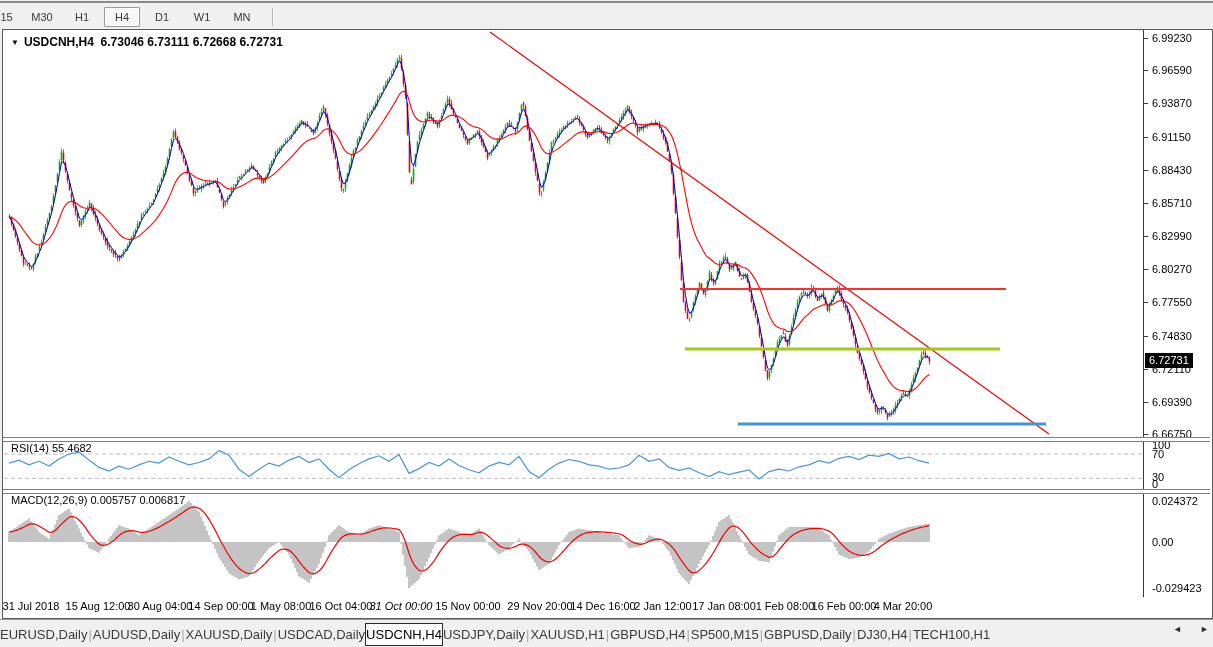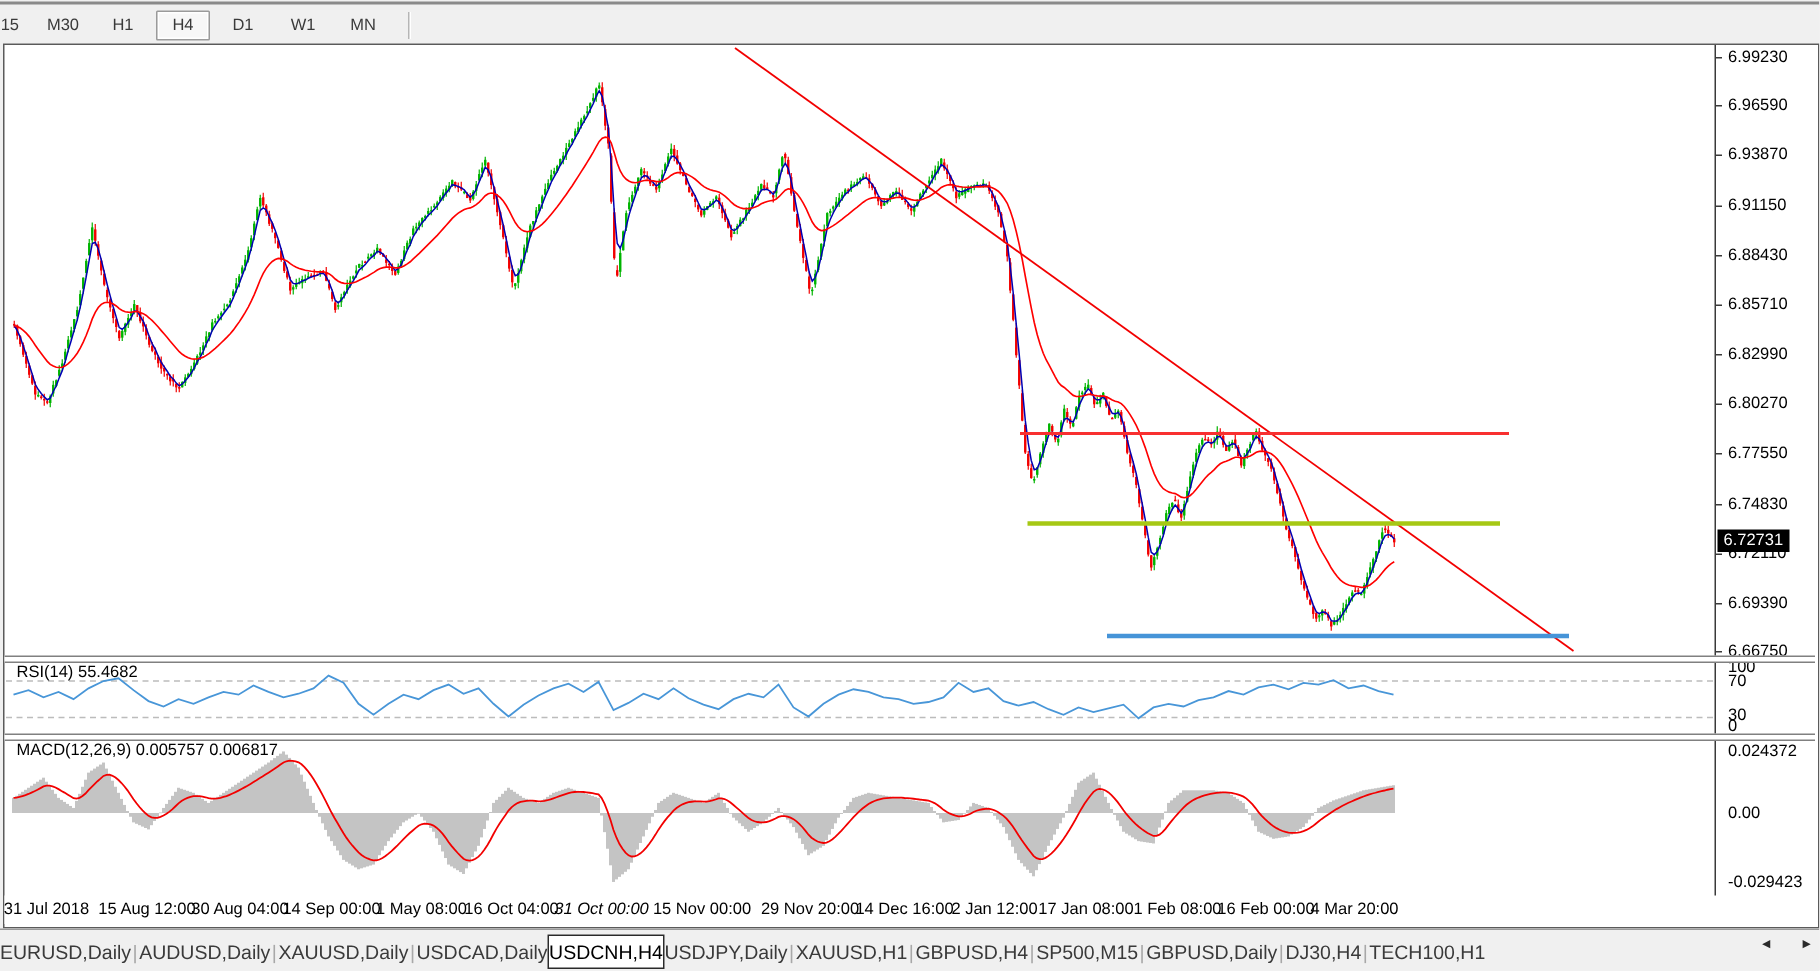--- a/index.html
+++ b/index.html
@@ -983,20 +983,27 @@
           <rect x="927.7" y="357.9049612024392" width="1.6" height="2.6513942975522014" fill="#f20000"></rect>
         </g>
         <polyline points="8.5,216.1 10.5,219.4 12.5,223.9 14.5,229.7 16.5,235.6 18.5,242.2 20.5,248.5 22.5,255.2 24.5,258.7 26.5,261.3 28.5,263.6 30.5,265.5 32.5,264.4 34.5,260.0 36.5,256.2 38.5,250.9 40.5,246.1 42.5,239.8 44.5,232.6 46.5,226.0 48.5,218.9 50.5,212.3 52.5,203.7 54.5,193.9 56.5,183.4 58.5,172.2 60.5,161.4 62.5,160.5 64.5,165.0 66.5,172.2 68.5,180.5 70.5,188.8 72.5,196.4 74.5,203.7 76.5,210.4 78.5,217.4 80.5,218.5 82.5,216.7 84.5,213.8 86.5,210.8 88.5,206.3 90.5,206.6 92.5,209.9 94.5,213.3 96.5,217.9 98.5,223.4 100.5,228.2 102.5,231.8 104.5,236.5 106.5,240.6 108.5,243.6 110.5,246.5 112.5,249.8 114.5,251.6 116.5,254.4 118.5,256.2 120.5,255.0 122.5,252.8 124.5,250.5 126.5,247.7 128.5,244.2 130.5,240.3 132.5,237.1 134.5,233.2 136.5,228.2 138.5,224.4 140.5,219.2 142.5,216.1 144.5,213.0 146.5,210.3 148.5,207.5 150.5,204.8 152.5,202.0 154.5,197.6 156.5,192.7 158.5,188.0 160.5,182.6 162.5,177.4 164.5,171.6 166.5,164.7 168.5,156.4 170.5,147.5 172.5,139.2 174.5,137.6 176.5,139.0 178.5,143.6 180.5,147.6 182.5,152.7 184.5,158.5 186.5,165.3 188.5,172.5 190.5,178.2 192.5,185.5 194.5,188.0 196.5,188.2 198.5,187.6 200.5,186.3 202.5,185.7 204.5,184.5 206.5,183.7 208.5,183.0 210.5,182.6 212.5,181.3 214.5,181.1 216.5,183.6 218.5,187.5 220.5,192.9 222.5,199.3 224.5,200.9 226.5,199.0 228.5,196.4 230.5,192.6 232.5,189.4 234.5,186.3 236.5,182.8 238.5,178.9 240.5,177.3 242.5,175.4 244.5,172.8 246.5,170.7 248.5,169.1 250.5,166.6 252.5,167.2 254.5,168.6 256.5,171.4 258.5,173.6 260.5,176.6 262.5,179.4 264.5,178.1 266.5,175.5 268.5,170.7 270.5,165.8 272.5,162.0 274.5,156.7 276.5,153.4 278.5,150.3 280.5,147.3 282.5,145.2 284.5,142.4 286.5,140.7 288.5,138.5 290.5,136.2 292.5,133.2 294.5,130.2 296.5,127.5 298.5,125.2 300.5,122.1 302.5,122.6 304.5,123.3 306.5,124.2 308.5,125.5 310.5,128.3 312.5,130.5 314.5,128.6 316.5,125.3 318.5,120.1 320.5,115.4 322.5,110.5 324.5,112.3 326.5,117.3 328.5,124.6 330.5,132.5 332.5,140.8 334.5,149.0 336.5,158.4 338.5,168.3 340.5,177.7 342.5,182.8 344.5,181.9 346.5,177.2 348.5,170.6 350.5,163.9 352.5,156.7 354.5,151.5 356.5,145.4 358.5,140.3 360.5,135.2 362.5,130.0 364.5,125.5 366.5,120.5 368.5,116.8 370.5,113.2 372.5,109.1 374.5,106.0 376.5,101.8 378.5,98.1 380.5,94.9 382.5,90.7 384.5,87.2 386.5,83.0 388.5,79.7 390.5,76.5 392.5,72.1 394.5,68.2 396.5,63.1 398.5,59.5 400.5,63.4 402.5,73.1 404.5,83.9 406.5,108.7 408.5,139.9 410.5,161.3 412.5,164.5 414.5,158.9 416.5,150.0 418.5,141.9 420.5,135.4 422.5,129.5 424.5,123.4 426.5,117.6 428.5,116.1 430.5,116.5 432.5,119.0 434.5,120.7 436.5,123.0 438.5,121.7 440.5,118.5 442.5,113.5 444.5,108.4 446.5,103.3 448.5,103.2 450.5,105.6 452.5,109.0 454.5,112.7 456.5,117.3 458.5,122.3 460.5,126.0 462.5,129.8 464.5,134.2 466.5,138.4 468.5,138.9 470.5,137.7 472.5,136.0 474.5,134.6 476.5,132.3 478.5,133.7 480.5,137.4 482.5,141.6 484.5,146.2 486.5,151.7 488.5,152.8 490.5,151.2 492.5,148.3 494.5,146.4 496.5,142.6 498.5,139.9 500.5,137.0 502.5,133.1 504.5,129.7 506.5,125.7 508.5,125.2 510.5,125.3 512.5,126.5 514.5,128.5 516.5,125.4 518.5,118.7 520.5,111.3 522.5,107.9 524.5,111.4 526.5,119.7 528.5,129.6 530.5,139.9 532.5,149.7 534.5,160.3 536.5,169.9 538.5,180.7 540.5,186.4 542.5,183.9 544.5,178.2 546.5,169.9 548.5,160.9 550.5,151.0 552.5,145.3 554.5,141.0 556.5,137.2 558.5,134.0 560.5,131.4 562.5,128.4 564.5,126.9 566.5,124.4 568.5,123.2 570.5,121.8 572.5,119.7 574.5,118.1 576.5,117.6 578.5,119.6 580.5,121.9 582.5,125.3 584.5,129.2 586.5,132.8 588.5,133.6 590.5,133.2 592.5,131.1 594.5,129.1 596.5,127.7 598.5,127.8 600.5,130.1 602.5,131.9 604.5,134.4 606.5,137.0 608.5,137.0 610.5,135.4 612.5,131.8 614.5,128.9 616.5,125.8 618.5,122.6 620.5,119.1 622.5,115.5 624.5,112.7 626.5,108.7 628.5,110.0 630.5,112.5 632.5,116.1 634.5,120.3 636.5,125.7 638.5,126.8 640.5,126.7 642.5,126.0 644.5,125.0 646.5,124.0 648.5,123.3 650.5,122.7 652.5,123.2 654.5,122.2 656.5,122.4 658.5,124.3 660.5,127.7 662.5,132.2 664.5,136.4 666.5,143.5 668.5,151.7 670.5,160.8 672.5,176.7 674.5,194.5 676.5,215.1 678.5,235.6 680.5,257.5 682.5,279.1 684.5,294.3 686.5,306.0 688.5,312.2 690.5,311.4 692.5,306.4 694.5,300.5 696.5,294.1 698.5,287.8 700.5,287.2 702.5,289.6 704.5,290.5 706.5,285.6 708.5,278.5 710.5,277.8 712.5,279.7 714.5,280.4 716.5,275.4 718.5,269.1 720.5,264.9 722.5,260.9 724.5,258.2 726.5,260.2 728.5,264.4 730.5,265.7 732.5,265.4 734.5,263.1 736.5,266.4 738.5,270.9 740.5,274.5 742.5,274.9 744.5,273.9 746.5,277.0 748.5,283.6 750.5,292.2 752.5,300.1 754.5,307.2 756.5,314.7 758.5,324.7 760.5,335.0 762.5,345.4 764.5,357.1 766.5,367.2 768.5,368.8 770.5,366.7 772.5,362.1 774.5,356.2 776.5,348.6 778.5,342.8 780.5,338.5 782.5,335.7 784.5,338.1 786.5,341.1 788.5,338.0 790.5,332.2 792.5,324.4 794.5,316.6 796.5,308.7 798.5,302.3 800.5,297.2 802.5,294.5 804.5,293.7 806.5,294.5 808.5,293.5 810.5,290.2 812.5,290.1 814.5,292.8 816.5,296.3 818.5,296.1 820.5,294.9 822.5,295.1 824.5,299.1 826.5,304.2 828.5,304.0 830.5,301.4 832.5,298.2 834.5,293.5 836.5,290.0 838.5,291.6 840.5,295.2 842.5,298.9 844.5,303.0 846.5,307.2 848.5,313.3 850.5,320.5 852.5,327.6 854.5,335.5 856.5,343.7 858.5,350.8 860.5,356.9 862.5,363.6 864.5,370.8 866.5,378.3 868.5,384.8 870.5,391.1 872.5,396.6 874.5,402.4 876.5,406.9 878.5,408.1 880.5,407.0 882.5,407.1 884.5,409.0 886.5,412.8 888.5,413.2 890.5,412.9 892.5,410.9 894.5,407.6 896.5,404.7 898.5,401.1 900.5,397.5 902.5,395.1 904.5,394.3 906.5,394.5 908.5,391.8 910.5,387.7 912.5,382.5 914.5,377.1 916.5,371.8 918.5,365.5 920.5,359.7 922.5,356.1 924.5,355.4 926.5,356.1 928.5,358.3" fill="none" stroke="#0000b4" stroke-width="1"></polyline>
         <polyline points="8.5,216.1 10.5,216.7 12.5,217.7 14.5,219.2 16.5,221.1 18.5,223.4 20.5,226.1 22.5,229.2 24.5,232.0 26.5,234.7 28.5,237.3 30.5,239.9 32.5,241.9 34.5,243.0 36.5,243.8 38.5,244.0 40.5,243.8 42.5,242.9 44.5,241.4 46.5,239.5 48.5,237.2 50.5,234.5 52.5,231.1 54.5,227.1 56.5,222.5 58.5,217.3 60.5,211.6 62.5,207.2 64.5,204.0 66.5,201.9 68.5,200.8 70.5,200.5 72.5,200.8 74.5,201.7 76.5,203.0 78.5,204.8 80.5,206.0 82.5,206.8 84.5,207.1 86.5,207.2 88.5,206.7 90.5,206.7 92.5,207.3 94.5,208.1 96.5,209.3 98.5,211.0 100.5,212.8 102.5,214.8 104.5,217.0 106.5,219.4 108.5,221.7 110.5,224.0 112.5,226.5 114.5,228.8 116.5,231.2 118.5,233.5 120.5,235.2 122.5,236.5 124.5,237.5 126.5,238.2 128.5,238.4 130.5,238.2 132.5,237.8 134.5,237.1 136.5,235.9 138.5,234.6 140.5,232.9 142.5,231.2 144.5,229.4 146.5,227.5 148.5,225.6 150.5,223.6 152.5,221.5 154.5,219.1 156.5,216.4 158.5,213.6 160.5,210.5 162.5,207.3 164.5,203.7 166.5,199.8 168.5,195.4 170.5,190.6 172.5,185.5 174.5,181.3 176.5,177.9 178.5,175.3 180.5,173.3 182.5,172.0 184.5,171.3 186.5,171.4 188.5,172.1 190.5,173.1 192.5,174.8 194.5,176.1 196.5,177.2 198.5,178.0 200.5,178.6 202.5,179.2 204.5,179.5 206.5,179.8 208.5,180.0 210.5,180.2 212.5,180.2 214.5,180.2 216.5,180.7 218.5,181.6 220.5,183.1 222.5,185.0 224.5,186.5 226.5,187.4 228.5,187.9 230.5,188.0 232.5,187.8 234.5,187.5 236.5,186.8 238.5,185.8 240.5,184.9 242.5,183.9 244.5,182.8 246.5,181.6 248.5,180.4 250.5,179.0 252.5,178.0 254.5,177.4 256.5,177.1 258.5,177.0 260.5,177.2 262.5,177.6 264.5,177.6 266.5,177.2 268.5,176.2 270.5,174.9 272.5,173.5 274.5,171.6 276.5,169.8 278.5,167.9 280.5,165.9 282.5,163.9 284.5,161.9 286.5,159.9 288.5,157.9 290.5,155.9 292.5,153.7 294.5,151.4 296.5,149.2 298.5,146.9 300.5,144.6 302.5,142.7 304.5,141.1 306.5,139.8 308.5,138.7 310.5,138.0 312.5,137.6 314.5,136.7 316.5,135.4 318.5,133.7 320.5,131.7 322.5,129.5 324.5,128.2 326.5,127.7 328.5,128.0 330.5,129.1 332.5,130.8 334.5,133.0 336.5,136.0 338.5,139.6 340.5,143.6 342.5,147.4 344.5,150.2 346.5,152.1 348.5,153.1 350.5,153.5 352.5,153.1 354.5,152.6 356.5,151.4 358.5,150.1 360.5,148.4 362.5,146.4 364.5,144.2 366.5,141.8 368.5,139.3 370.5,136.8 372.5,134.1 374.5,131.4 376.5,128.6 378.5,125.7 380.5,122.8 382.5,119.7 384.5,116.6 386.5,113.4 388.5,110.3 390.5,107.1 392.5,103.8 394.5,100.4 396.5,96.8 398.5,93.3 400.5,91.1 402.5,90.4 404.5,90.8 406.5,94.4 408.5,100.9 410.5,107.9 412.5,113.0 414.5,116.4 416.5,118.5 418.5,119.8 420.5,120.6 422.5,120.8 424.5,120.5 426.5,119.8 428.5,119.3 430.5,119.1 432.5,119.3 434.5,119.6 436.5,120.1 438.5,120.1 440.5,119.7 442.5,118.7 444.5,117.4 446.5,115.8 448.5,114.7 450.5,114.1 452.5,114.0 454.5,114.2 456.5,114.9 458.5,115.9 460.5,117.1 462.5,118.5 464.5,120.2 466.5,122.1 468.5,123.6 470.5,124.7 472.5,125.5 474.5,126.1 476.5,126.5 478.5,127.2 480.5,128.4 482.5,129.9 484.5,131.7 486.5,133.8 488.5,135.5 490.5,136.7 492.5,137.5 494.5,138.1 496.5,138.1 498.5,138.1 500.5,137.7 502.5,137.0 504.5,136.1 506.5,134.9 508.5,134.0 510.5,133.3 512.5,132.8 514.5,132.6 516.5,131.7 518.5,130.0 520.5,127.8 522.5,125.8 524.5,124.9 526.5,125.2 528.5,126.4 530.5,128.4 532.5,131.1 534.5,134.4 536.5,138.3 538.5,142.8 540.5,147.0 542.5,149.9 544.5,151.8 546.5,152.7 548.5,152.6 550.5,151.6 552.5,150.6 554.5,149.4 556.5,148.1 558.5,146.6 560.5,145.1 562.5,143.4 564.5,141.9 566.5,140.2 568.5,138.6 570.5,137.1 572.5,135.4 574.5,133.8 576.5,132.4 578.5,131.5 580.5,130.9 582.5,130.7 584.5,130.9 586.5,131.4 588.5,131.6 590.5,131.7 592.5,131.5 594.5,131.1 596.5,130.7 598.5,130.5 600.5,130.6 602.5,130.9 604.5,131.4 606.5,132.1 608.5,132.5 610.5,132.6 612.5,132.3 614.5,131.7 616.5,130.9 618.5,130.0 620.5,128.7 622.5,127.3 624.5,125.8 626.5,124.0 628.5,123.0 630.5,122.3 632.5,122.1 634.5,122.3 636.5,123.0 638.5,123.4 640.5,123.7 642.5,123.8 644.5,123.9 646.5,123.8 648.5,123.7 650.5,123.5 652.5,123.6 654.5,123.4 656.5,123.3 658.5,123.5 660.5,124.2 662.5,125.2 664.5,126.5 666.5,128.6 668.5,131.3 670.5,134.5 672.5,139.5 674.5,145.7 676.5,153.3 678.5,162.1 680.5,172.0 682.5,183.0 684.5,193.7 686.5,204.3 688.5,214.0 690.5,222.2 692.5,228.9 694.5,234.5 696.5,239.0 698.5,242.6 700.5,246.4 702.5,250.2 704.5,253.8 706.5,256.0 708.5,257.3 710.5,259.0 712.5,260.9 714.5,262.6 716.5,263.3 718.5,263.3 720.5,263.0 722.5,262.5 724.5,261.9 726.5,261.9 728.5,262.5 730.5,262.9 732.5,263.1 734.5,262.9 736.5,263.5 738.5,264.5 740.5,265.7 742.5,266.5 744.5,267.0 746.5,268.1 748.5,270.0 750.5,272.6 752.5,275.6 754.5,278.9 756.5,282.6 758.5,287.0 760.5,292.0 762.5,297.4 764.5,303.5 766.5,309.7 768.5,314.9 770.5,319.1 772.5,322.4 774.5,324.8 776.5,326.1 778.5,327.1 780.5,327.7 782.5,328.1 784.5,329.2 786.5,330.4 788.5,330.8 790.5,330.4 792.5,329.3 794.5,327.5 796.5,325.2 798.5,322.7 800.5,320.1 802.5,317.7 804.5,315.6 806.5,313.9 808.5,312.1 810.5,309.9 812.5,308.2 814.5,307.2 816.5,306.5 818.5,305.6 820.5,304.6 822.5,303.8 824.5,303.8 826.5,304.2 828.5,304.2 830.5,303.7 832.5,303.0 834.5,301.8 836.5,300.5 838.5,299.9 840.5,299.8 842.5,300.0 844.5,300.6 846.5,301.5 848.5,303.0 850.5,305.1 852.5,307.7 854.5,310.7 856.5,314.2 858.5,317.9 860.5,321.7 862.5,325.9 864.5,330.3 866.5,335.0 868.5,339.8 870.5,344.7 872.5,349.6 874.5,354.6 876.5,359.4 878.5,363.6 880.5,367.2 882.5,370.6 884.5,374.0 886.5,377.7 888.5,380.7 890.5,383.4 892.5,385.6 894.5,387.2 896.5,388.4 898.5,389.2 900.5,389.6 902.5,389.9 904.5,390.2 906.5,390.6 908.5,390.4 910.5,389.9 912.5,388.8 914.5,387.3 916.5,385.6 918.5,383.3 920.5,380.8 922.5,378.4 924.5,376.4 926.5,374.7 928.5,373.5" fill="none" stroke="#ff0000" stroke-width="1.1"></polyline>
         <line x1="489" y1="31" x2="1048" y2="433" stroke="#f20000" stroke-width="1.2"></line>
         <line x1="679" y1="288" x2="1005" y2="288" stroke="#f83030" stroke-width="2"></line>
         <line x1="684" y1="348" x2="999" y2="348" stroke="#a6c814" stroke-width="3"></line>
         <line x1="737" y1="423" x2="1045" y2="423" stroke="#4694d8" stroke-width="3"></line>
       </svg>
 
+    <div class="chart-title">
+      <span class="caret">▼</span><span>USDCNH,H4</span>&nbsp;
+      <span>6.73046</span>
+      <span>6.73111</span>
+      <span>6.72668</span>
+      <span>6.72731</span>
+    </div>
 
     <div class="paneSep" style="top:407px"></div>
 
     <svg id="rsi-svg" style="left:1px;top:410px" width="1139" height="49" viewBox="3 439 1139 49">
         <line x1="3" y1="453" x2="1142" y2="453" stroke="#bcbcbc" stroke-width="1" stroke-dasharray="4,3"></line>
         <line x1="3" y1="477.3" x2="1142" y2="477.3" stroke="#bcbcbc" stroke-width="1" stroke-dasharray="4,3"></line>
         <polyline points="8,462.1 18,459.1 28,463.9 38,460.3 48,465.1 58,457.9 68,453.0 78,451.2 88,459.1 98,466.4 108,470.0 118,465.1 128,468.2 138,463.9 148,460.3 158,462.1 168,456.0 178,460.3 188,463.9 198,461.5 208,457.9 218,449.4 228,454.2 238,468.2 248,475.5 258,468.2 268,462.1 278,465.1 288,459.1 298,455.4 308,461.5 318,457.9 328,468.2 338,476.7 348,468.8 358,462.7 368,457.9 378,454.8 388,460.3 398,453.6 408,472.4 418,467.6 428,461.5 438,465.1 448,457.9 458,464.5 468,468.8 478,471.8 488,465.1 498,461.5 508,463.9 518,455.4 528,470.6 538,476.7 548,468.2 558,462.1 568,458.5 578,460.3 588,463.9 598,465.1 608,468.2 618,467.0 628,463.9 638,454.2 648,460.3 658,457.9 668,466.4 678,469.4 688,467.0 698,471.8 708,475.5 718,470.6 728,473.7 738,471.2 748,468.8 758,477.9 768,470.6 778,468.2 788,470.0 798,465.8 808,463.9 818,459.7 828,462.1 838,457.3 848,455.4 858,458.5 868,454.2 878,455.4 888,452.4 898,457.9 908,456.0 918,459.7 928,462.1" fill="none" stroke="#4896d8" stroke-width="1.2"></polyline>
       </svg>
     <div class="ind-label" style="left:8px;top:412px">
       <span>RSI(14)</span> <span>55.4682</span>

